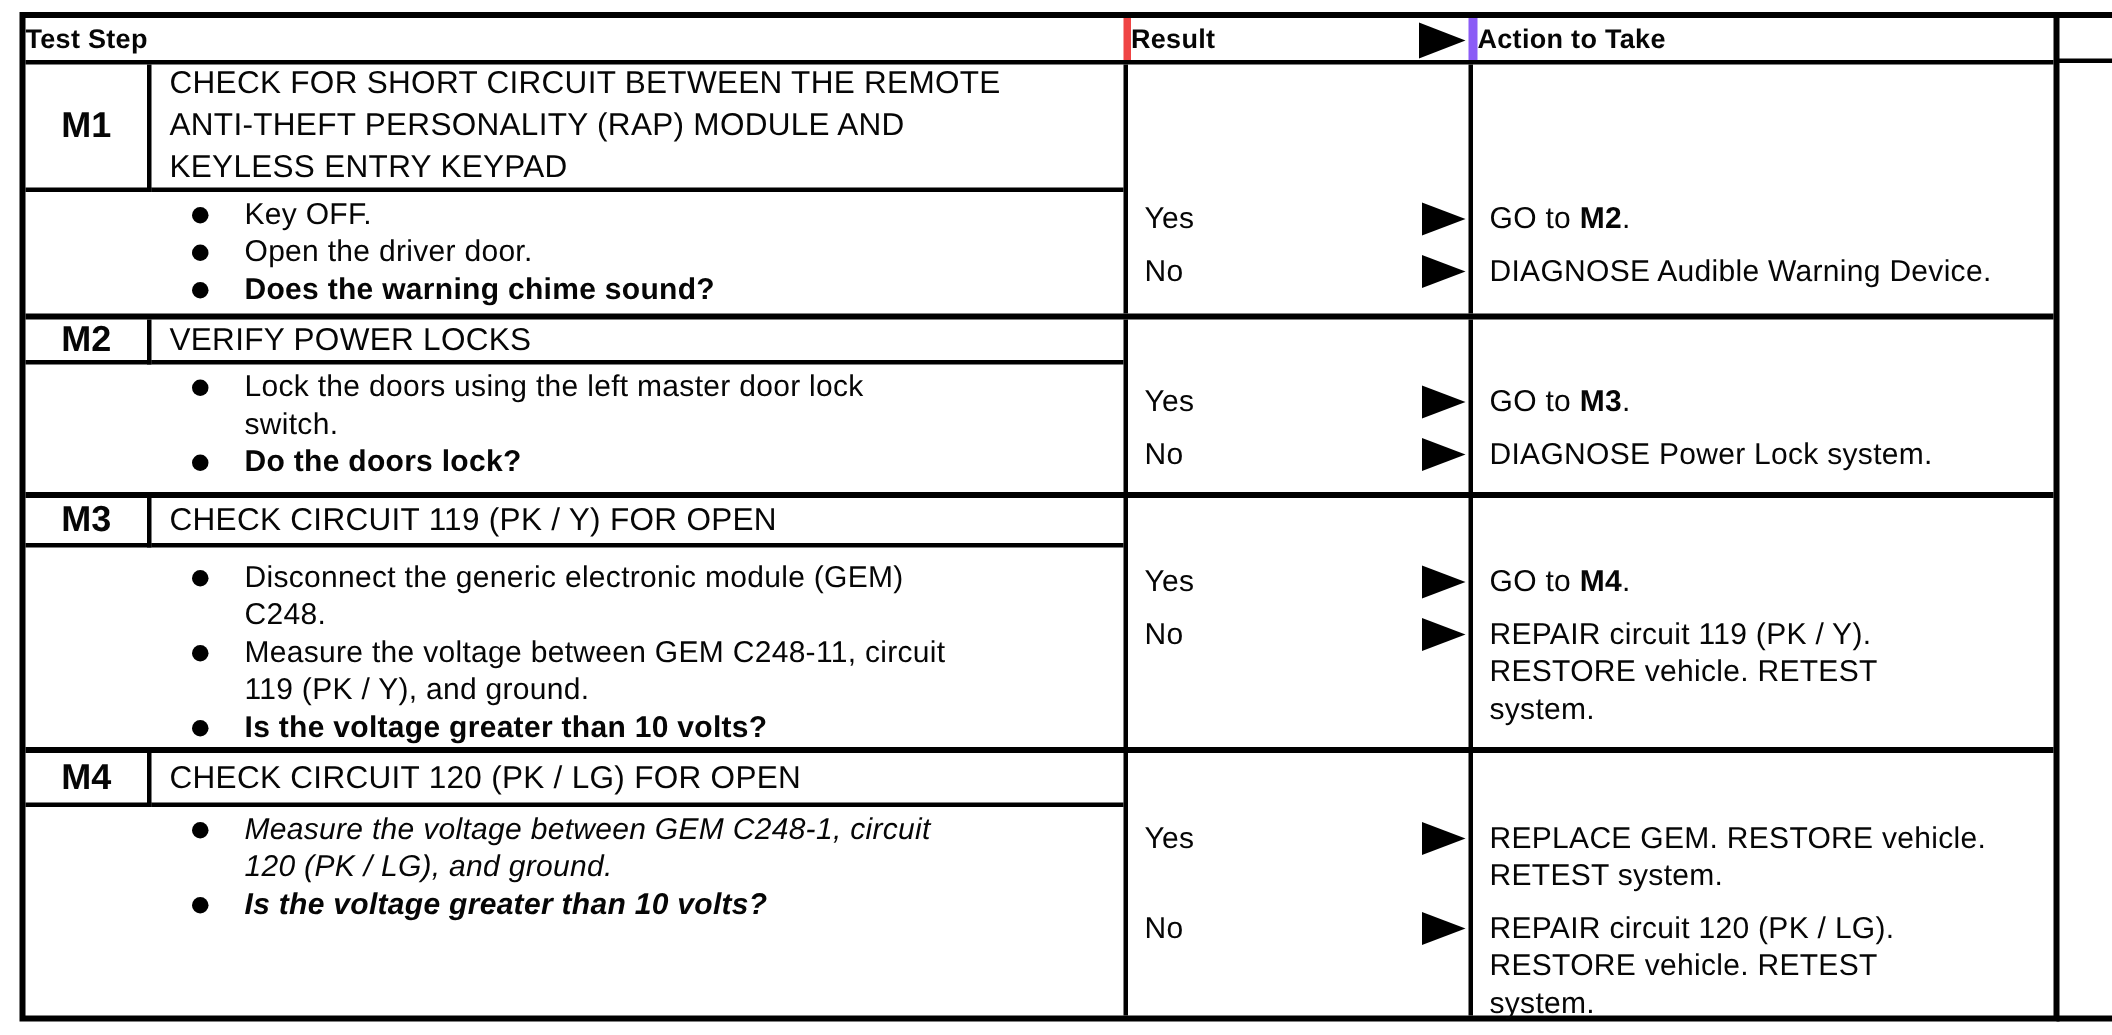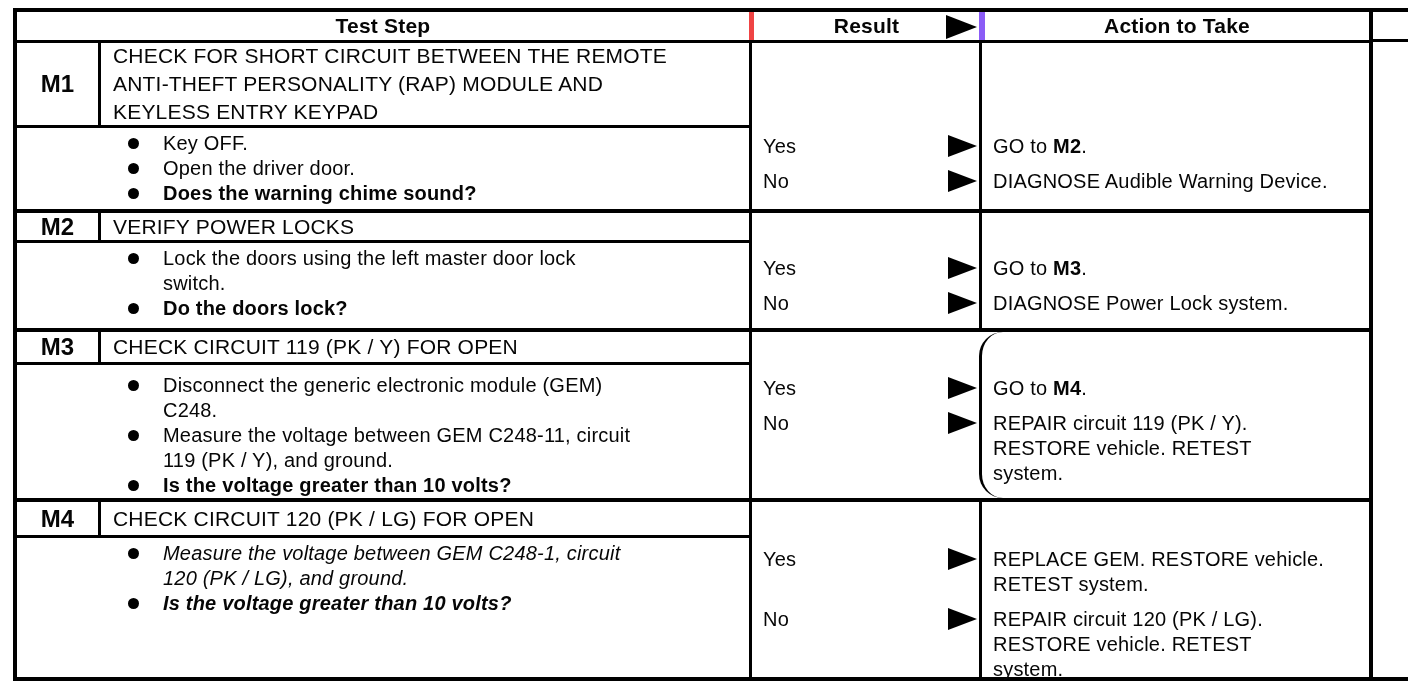--- a/index.html
+++ b/index.html
@@ -20,22 +20,22 @@
   }
   
   .hdr{
     display:grid;
     grid-template-columns:732px 230px auto;
     height:31px;
     border-bottom:3px solid #000;
     box-sizing:border-box;
   }
   .hdr-cell{
-    display:flex;align-items:center;justify-content:center;
-    font-weight:700;font-size:21px;letter-spacing:.2px;
+    display:flex;align-items:center;justify-content:flex-start;
+    font-weight:700;font-size:18px;letter-spacing:.2px;
     position:relative;box-sizing:border-box;
   }
   .hdr-cell.mid{border-left:5px solid #ef4444;}
   .hdr-cell.right{border-left:6px solid #8b5cf6;}
   
   .band{
     display:grid;
     grid-template-columns:84px 648px 230px auto;
     box-sizing:border-box;
   }
@@ -195,21 +195,21 @@
           <div class="cell result-cell" style="padding-top: 44px;">
             <div class="res-row" style="height: 25px;">
               <span class="res-label">Yes</span>
               <span class="tri"></span>
             </div>
             <div class="res-row" style="height: 75px;">
               <span class="res-label">No</span>
               <span class="tri"></span>
             </div>
           </div>
-          <div class="cell action-cell" style="padding-top: 44px; border-radius: 24px;">
+          <div class="cell action-cell" style="padding-top: 44px;">
             <div class="act-row" style="height: 25px;">GO to <b>M4</b>.</div>
             <div class="act-row" style="height: 75px;">REPAIR circuit 119 (PK / Y).
 RESTORE vehicle. RETEST
 system.</div>
           </div>
         </div>
         <div class="band" style="grid-template-rows: 36px 139px;">
           <div class="cell id-cell">M4</div>
           <div class="cell title-cell">CHECK CIRCUIT 120 (PK / LG) FOR OPEN</div>
           <div class="cell bullets-cell" style="padding-top: 3px; font-style: italic;">

